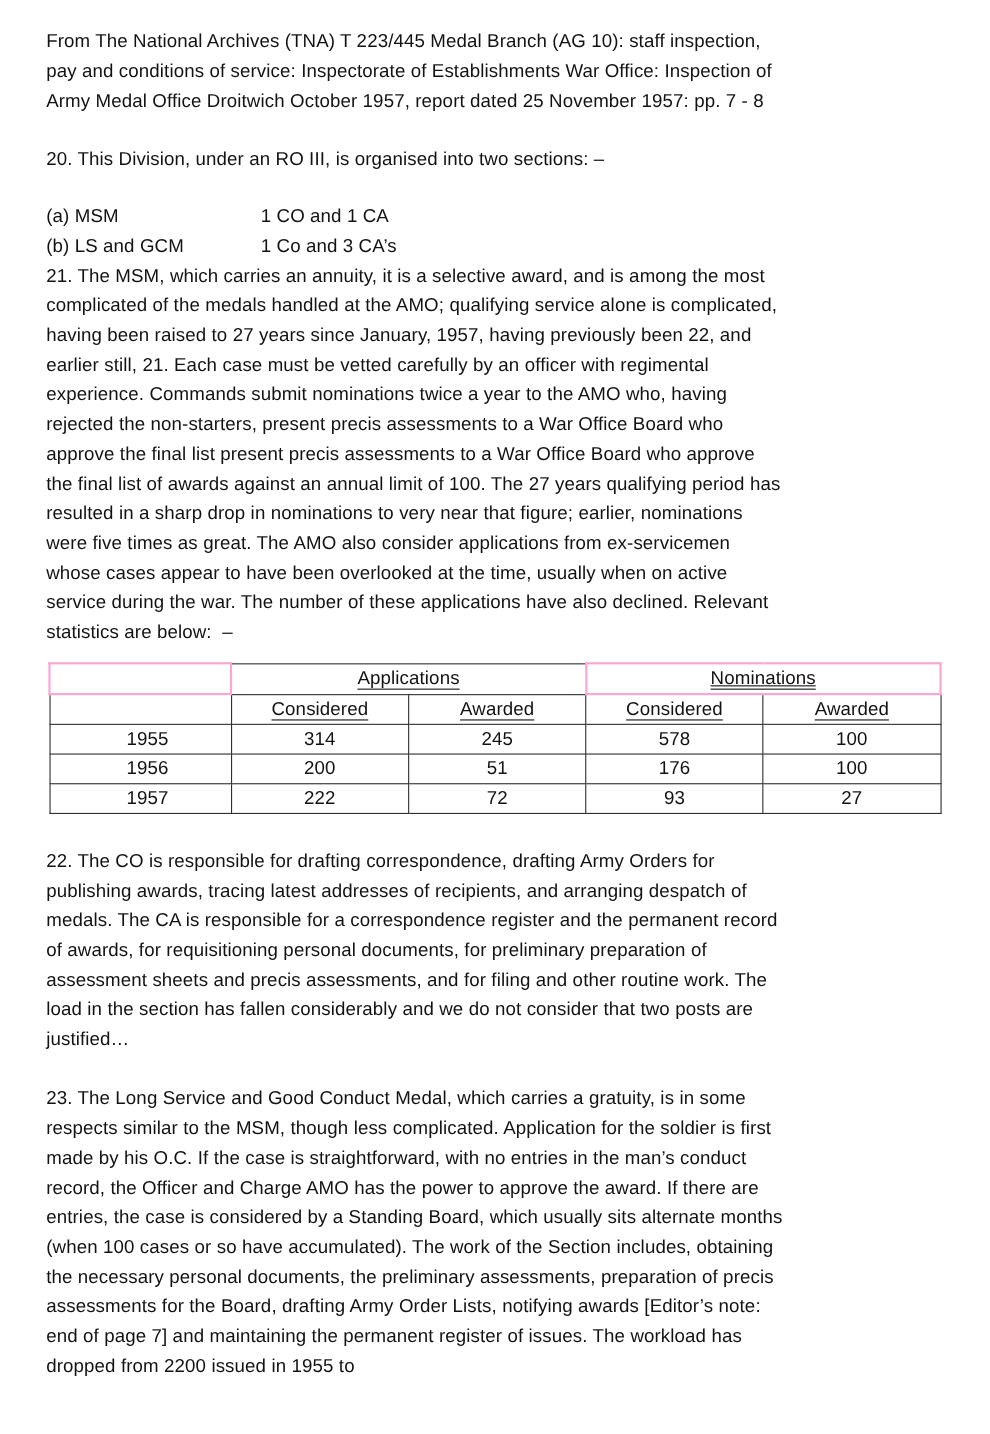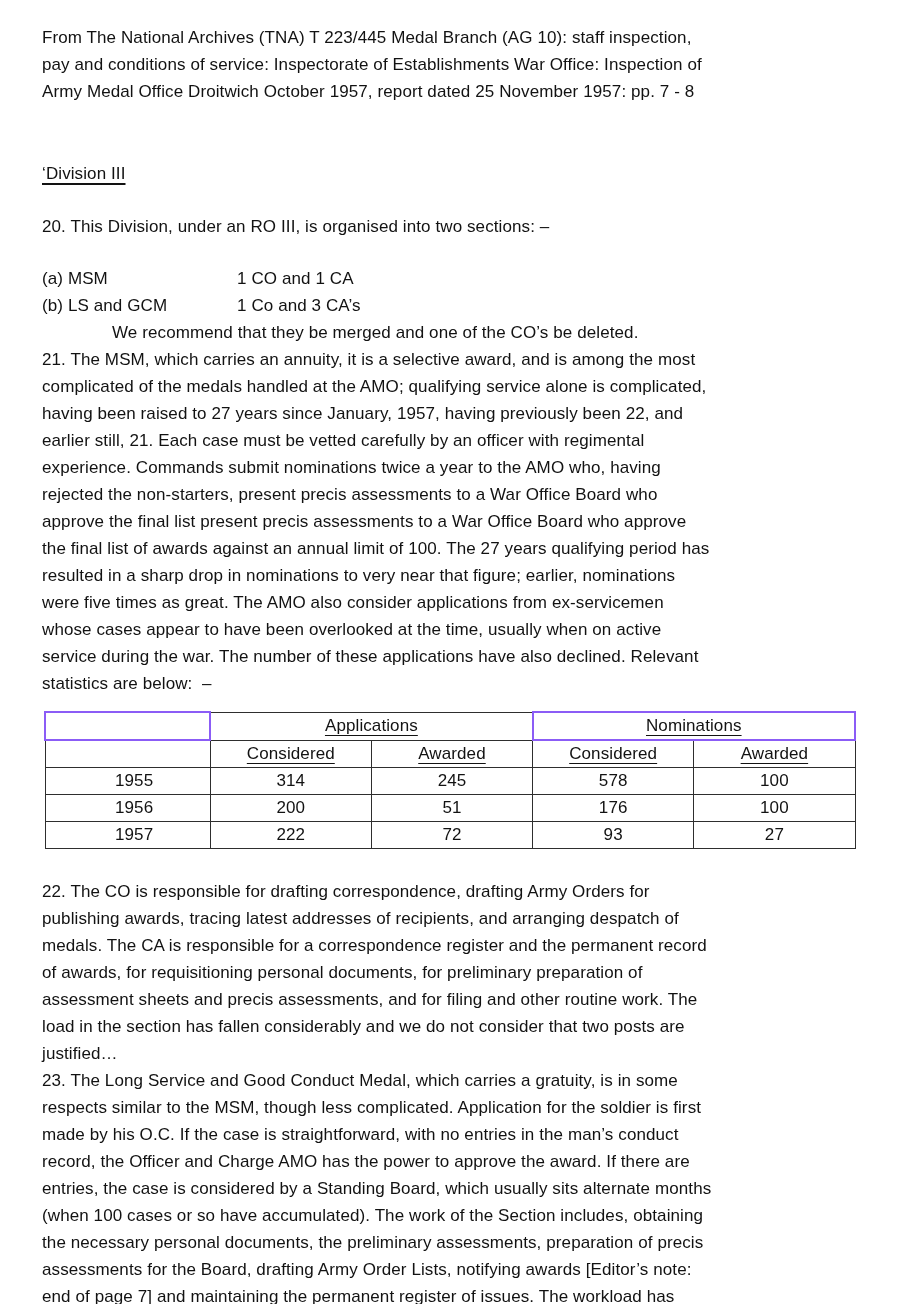--- a/index.html
+++ b/index.html
@@ -58,56 +58,54 @@
   .stats-table td {
     border: 1.4px solid #2e2e2e;
     height: 27px;
     font-size: 17px;
     line-height: 26px;
     text-align: center;
     vertical-align: middle;
     letter-spacing: 0.1px;
     padding: 0;
   }
-  .stats-table .outer { border: 2px solid #8b5cf6; }
+  .stats-table .outer { border: 2px solid #f9a8d4; text-decoration: underline; }
   .stats-table td.year-cell { text-align: center; padding-left: 13px; }
   .stats-table .u {
     text-decoration: underline;
     text-underline-offset: 4px;
     text-decoration-thickness: 1.4px;
     text-align: right;
   }
   .col-year { width: 165px; }
   .col-num  { width: 161px; }
   .para-22 { margin-top: 29px; }
-  .para-23 { }
+  .para-23 { margin-top: 27px; }
 </style>
 </head>
 <body>
 
 <div class="page">
 
   <p class="para source-note">From The National Archives (TNA) T 223/445 Medal Branch (AG 10): staff inspection, pay and conditions of service: Inspectorate of Establishments War Office: Inspection of Army Medal Office Droitwich October 1957, report dated 25 November 1957: pp. 7 - 8</p>
 
-  <h2 class="heading"><span class="u">‘Division III</span></h2>
 
   <p class="para para-20">20. This Division, under an RO III, is organised into two sections: –</p>
 
   <div class="tab-rows">
     <div class="tab-row">
       <span class="tlabel">(a) MSM</span>
       <span class="tvalue">1 CO and 1 CA</span>
     </div>
     <div class="tab-row">
       <span class="tlabel">(b) LS and GCM</span>
       <span class="tvalue">1 Co and 3 CA’s</span>
     </div>
   </div>
 
-  <p class="para indent-line">We recommend that they be merged and one of the CO’s be deleted.</p>
 
   <p class="para">21. The MSM, which carries an annuity, it is a selective award, and is among the most complicated of the medals handled at the AMO; qualifying service alone is complicated, having been raised to 27 years since January, 1957, having previously been 22, and earlier still, 21. Each case must be vetted carefully by an officer with regimental experience. Commands submit nominations twice a year to the AMO who, having rejected the non-starters, present precis assessments to a War Office Board who approve the final list present precis assessments to a War Office Board who approve the final list of awards against an annual limit of 100. The 27 years qualifying period has resulted in a sharp drop in nominations to very near that figure; earlier, nominations were five times as great. The AMO also consider applications from ex-servicemen whose cases appear to have been overlooked at the time, usually when on active service during the war. The number of these applications have also declined. Relevant statistics are below:  –</p>
 
   <table class="stats-table">
     <colgroup>
       <col class="col-year">
       <col class="col-num">
         <col class="col-num">
       <col class="col-num">
         <col class="col-num">

